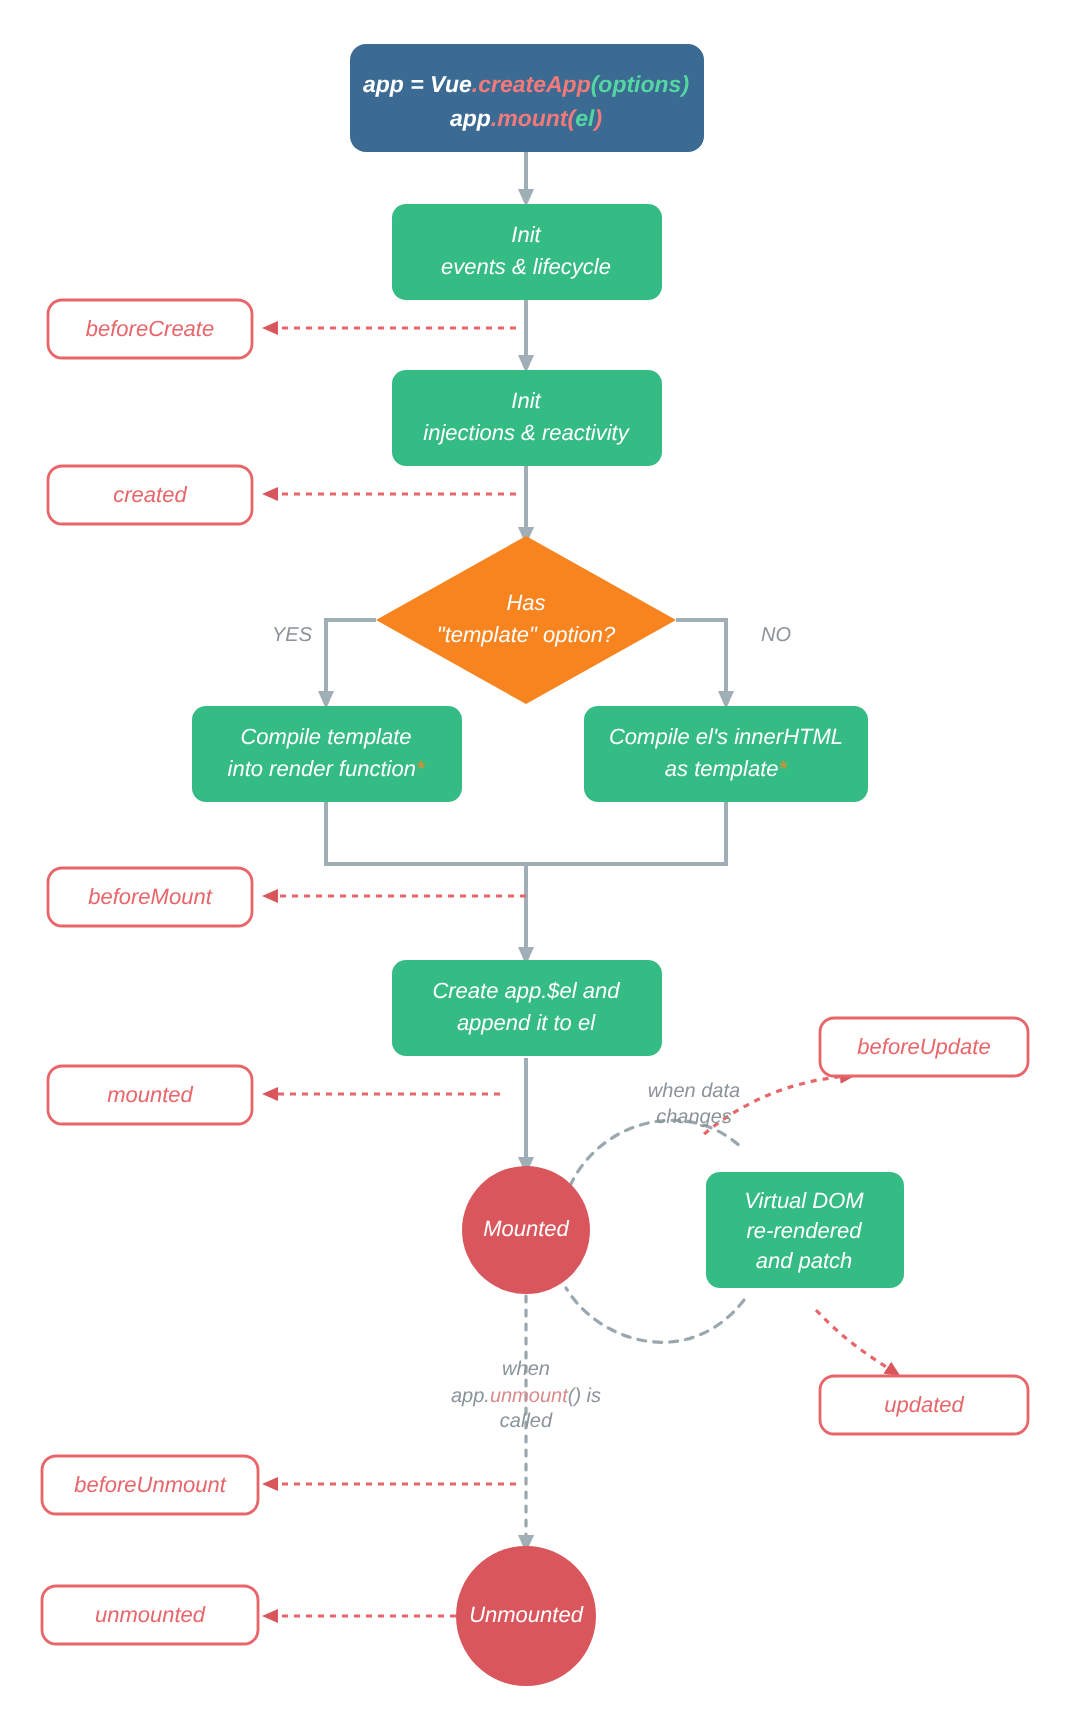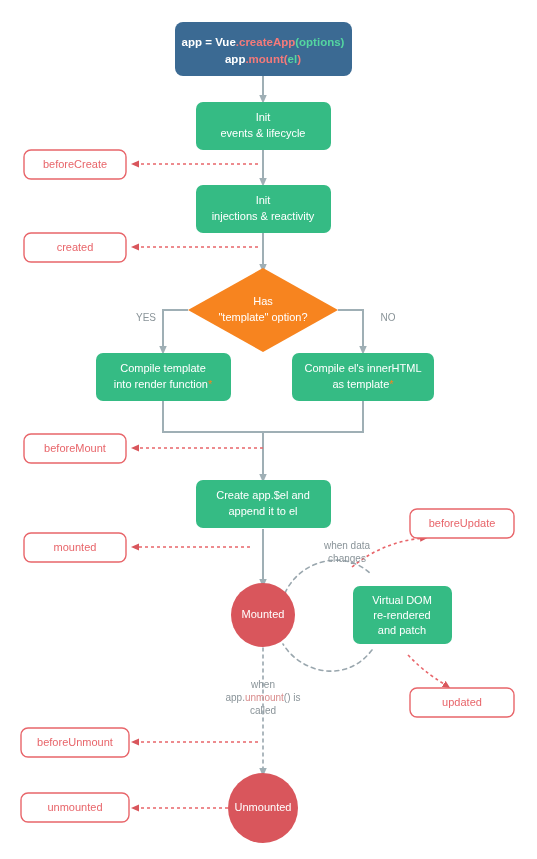--- a/index.html
+++ b/index.html
@@ -11,20 +11,21 @@
     width: 537px;
     height: 859px;
     font-family: "Liberation Sans", sans-serif;
     overflow: hidden;
     position: relative;
   }
   #diagram-root {
     position: relative;
     width: 537px;
     height: 606px;
+    font-style: italic;
   }
   svg#flow {
     position: absolute;
     top: 0;
     left: 0;
     width: 537px;
     height: 859px;
   }
   .node-text {
     fill: #ffffff;

